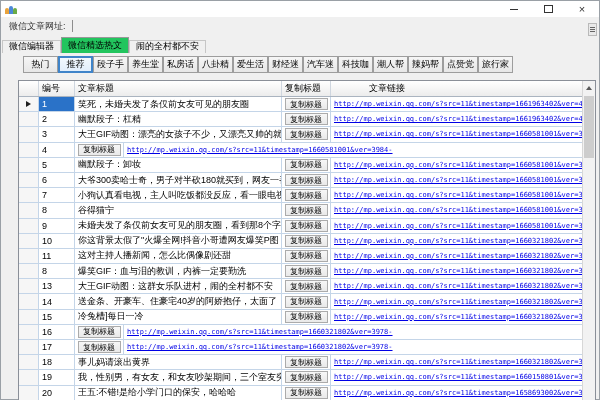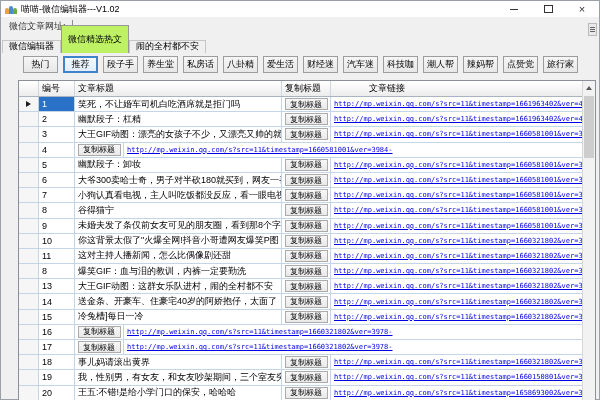--- a/index.html
+++ b/index.html
@@ -28,24 +28,24 @@
   .url-input{width:1px;height:12px;border-left:1px solid #8d8d8d;margin-left:6px;background:#f0f0f0;}
   .overflow-btn{position:absolute;right:2px;top:5px;width:9px;height:13px;background:#e9e9e9;
                 border:1px solid #b9b9b9;box-sizing:border-box;display:flex;flex-direction:column;
                 justify-content:center;gap:1px;align-items:center;}
   .overflow-btn b{display:block;width:5px;height:0;border-top:1px solid #666;}
 
   
   .tabstrip{position:absolute;left:2px;top:37px;height:16px;display:flex;align-items:flex-end;z-index:2;}
   .tab{font-size:9px;color:#000;background:#f0f0f0;border:1px solid #c6c6c6;border-bottom:none;
        padding:1px 6px 2px 6px;height:13px;box-sizing:border-box;display:flex;align-items:center;}
-  .tab.sel{background:#bef264;border-color:#989898;height:28px;position:relative;z-index:3;}
-
-  
-  .catrow{position:absolute;left:23px;top:56px;display:flex;gap:5px;font-family:Liberation Serif, serif;}
+  .tab.sel{background:#22c55e;border-color:#989898;height:16px;position:relative;z-index:3;}
+
+  
+  .catrow{position:absolute;left:23px;top:56px;display:flex;font-family:Liberation Serif, serif;}
   .cat{width:35px;height:17px;box-sizing:border-box;font-size:9px;color:#000;
        background:linear-gradient(#f6f6f6,#e7e7e7);border:1px solid #9d9d9d;
        display:flex;align-items:center;justify-content:center;white-space:nowrap;}
   .cat.sel{border:2px solid #3f84c9;background:linear-gradient(#f2f8fd,#e2eefb);}
 
   
   .grid{position:absolute;left:18px;top:80px;width:578px;height:381px;background:#fff;
         border:1px solid #8a8f98;box-sizing:border-box;overflow:hidden;}
   .ghead{display:flex;height:16px;background:linear-gradient(#ffffff,#ececec);
          border-bottom:1px solid #aab4c0;box-sizing:border-box;}
@@ -89,21 +89,20 @@
 <body>
 
 <div class="frame"></div>
 
 <div class="titlebar">
   <span class="app-icon">
       <i class="p1"></i>
       <i class="p2"></i>
       <i class="p3"></i>
     </span>
-  <span class="title-text">喵喵-微信编辑器---V1.02</span>
   <div class="win-btns">
     <div class="win-btn">
         <span class="glyph-min"></span>
       </div>
     <div class="win-btn">
         <span class="glyph-max"></span>
       </div>
     <div class="win-btn">
         <span class="glyph-close">×</span>
       </div>
@@ -150,21 +149,21 @@
     <div class="hcell c-title">文章标题</div>
     <div class="hcell c-copy">复制标题</div>
     <div class="hcell c-link" style="border-right:none;">文章链接</div>
   </div>
   <div class="gbody">
       <div class="trow">
         <div class="cell rowhdr">
           <span class="arrow"></span>
         </div>
         <div class="cell numcell sel">1</div>
-        <div class="cell titlecell">笑死，不让婚车司机白吃酒席就是拒门吗</div>
+        <div class="cell titlecell">笑死，未婚夫发了条仅前女友可见的朋友圈</div>
         <div class="cell copycell">
           <button class="copy-btn">复制标题</button>
         </div>
         <div class="cell linkcell" style="border-right: none;">http://mp.weixin.qq.com/s?src=11&amp;timestamp=1661963402&amp;ver=4016-</div>
       </div>
       <div class="trow">
         <div class="cell rowhdr"></div>
         <div class="cell numcell">2</div>
         <div class="cell titlecell">幽默段子：杠精</div>
         <div class="cell copycell">

